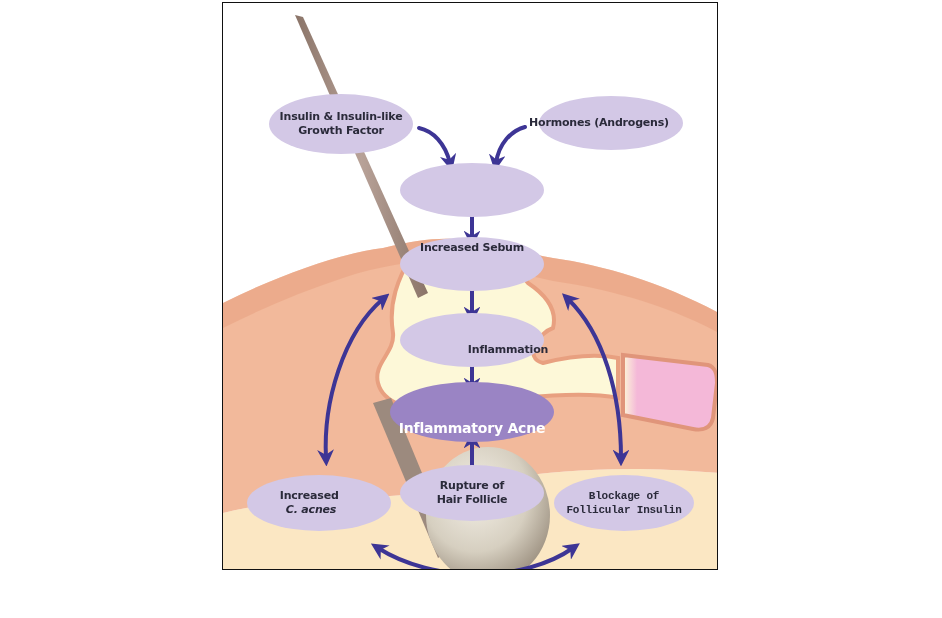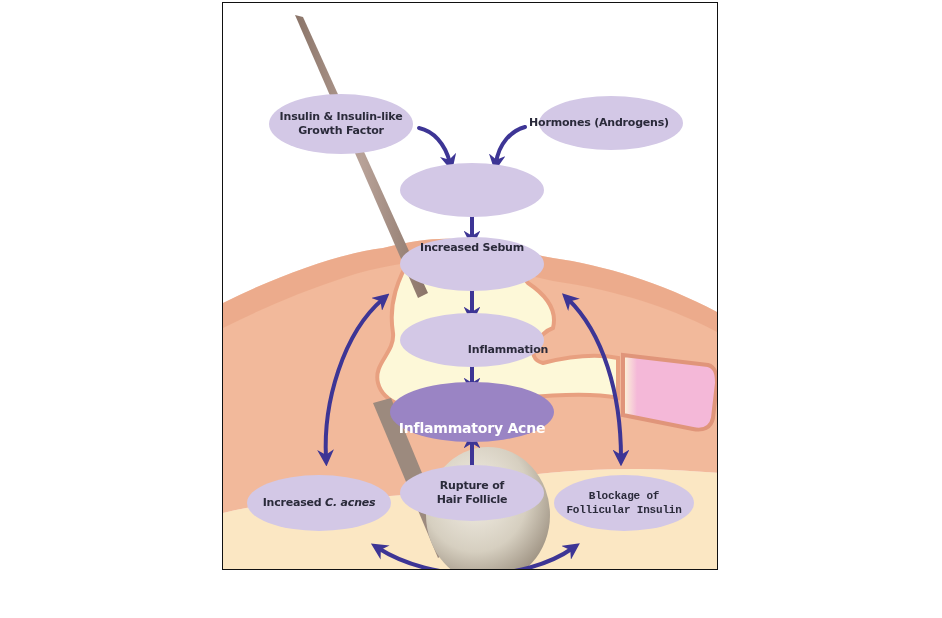--- a/index.html
+++ b/index.html
@@ -87,21 +87,21 @@
   <div class="lbl" style="left:249px;top:347px;margin-left:36px;">
     <span>Inflammation</span>
   </div>
   <div class="lbl main" style="left:249px;top:409px;margin-top:16px;">
     <span>Inflammatory Acne</span>
   </div>
   <div class="lbl" style="left:249px;top:490px;">
     <span>Rupture of</span>
     <span>Hair Follicle</span>
   </div>
-  <div class="lbl" style="left:96px;top:500px;flex-direction:row;">
+  <div class="lbl" style="left:88px;top:500px;flex-direction:column;">
     <span style="white-space:pre;">Increased </span>
       <i>C. acnes</i>
   </div>
   <div class="lbl" style="left:401px;top:500px;font-family:Liberation Mono, monospace;">
     <span>Blockage of</span>
     <span>Follicular Insulin</span>
   </div>
 </div>
 
 </body></html>

